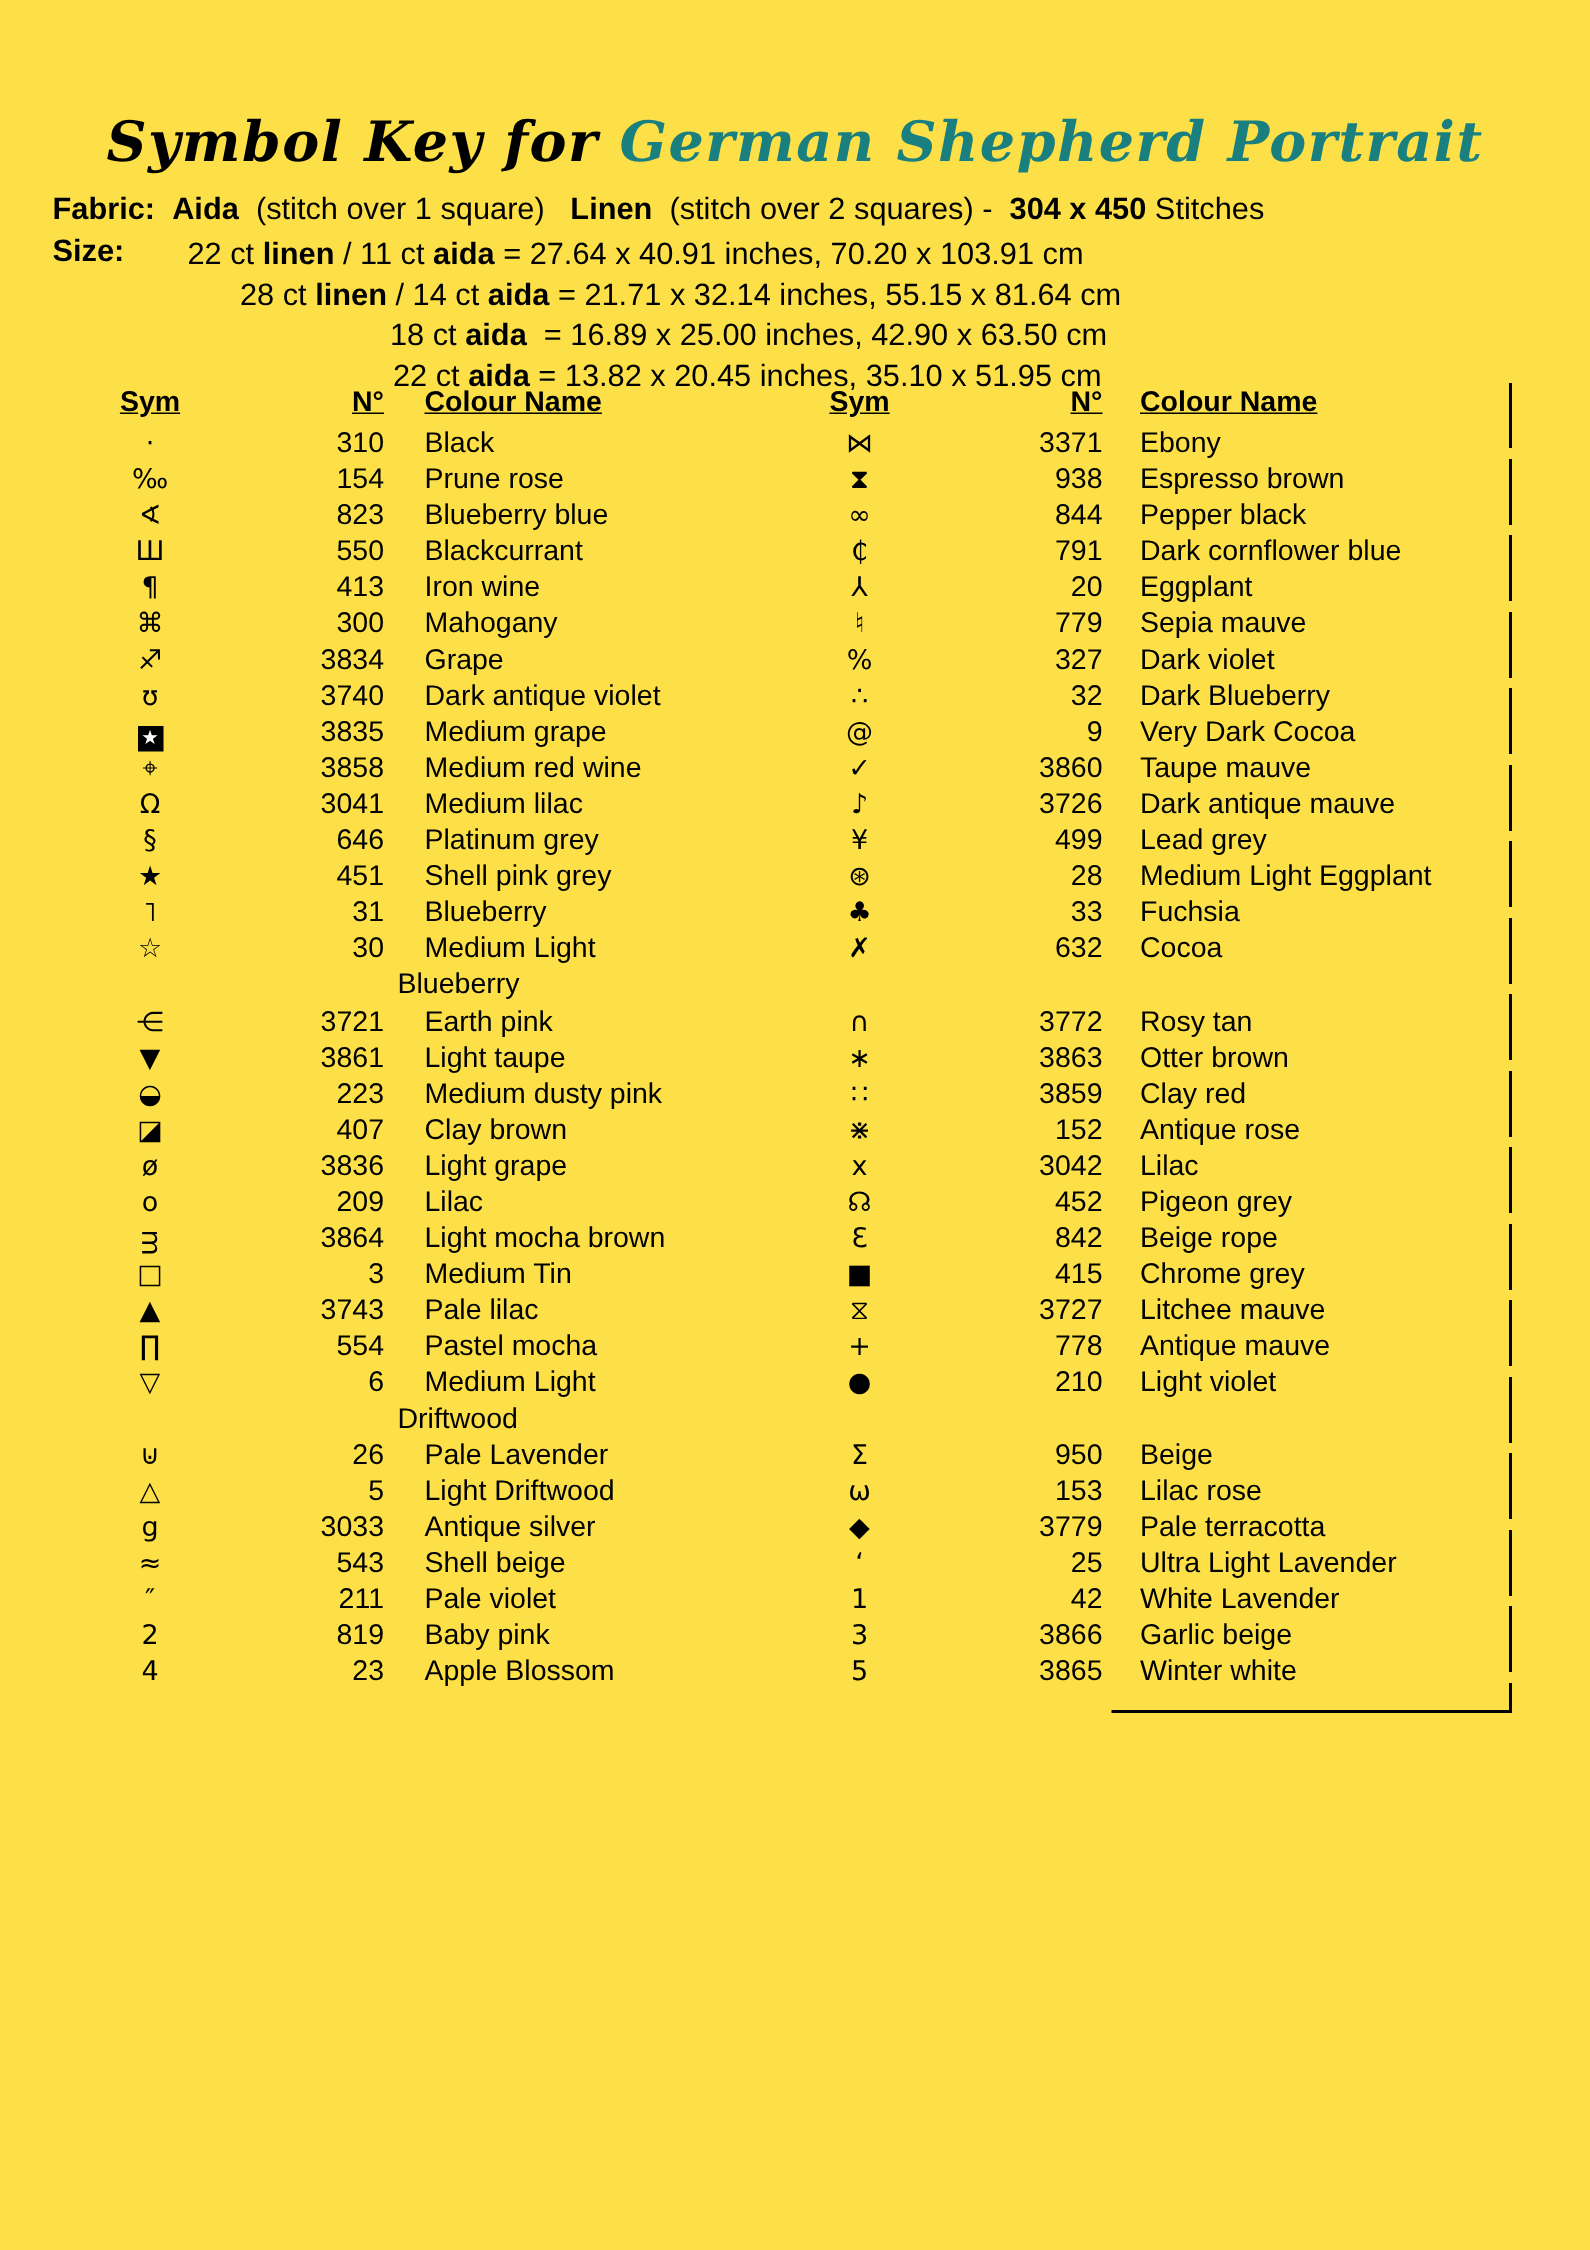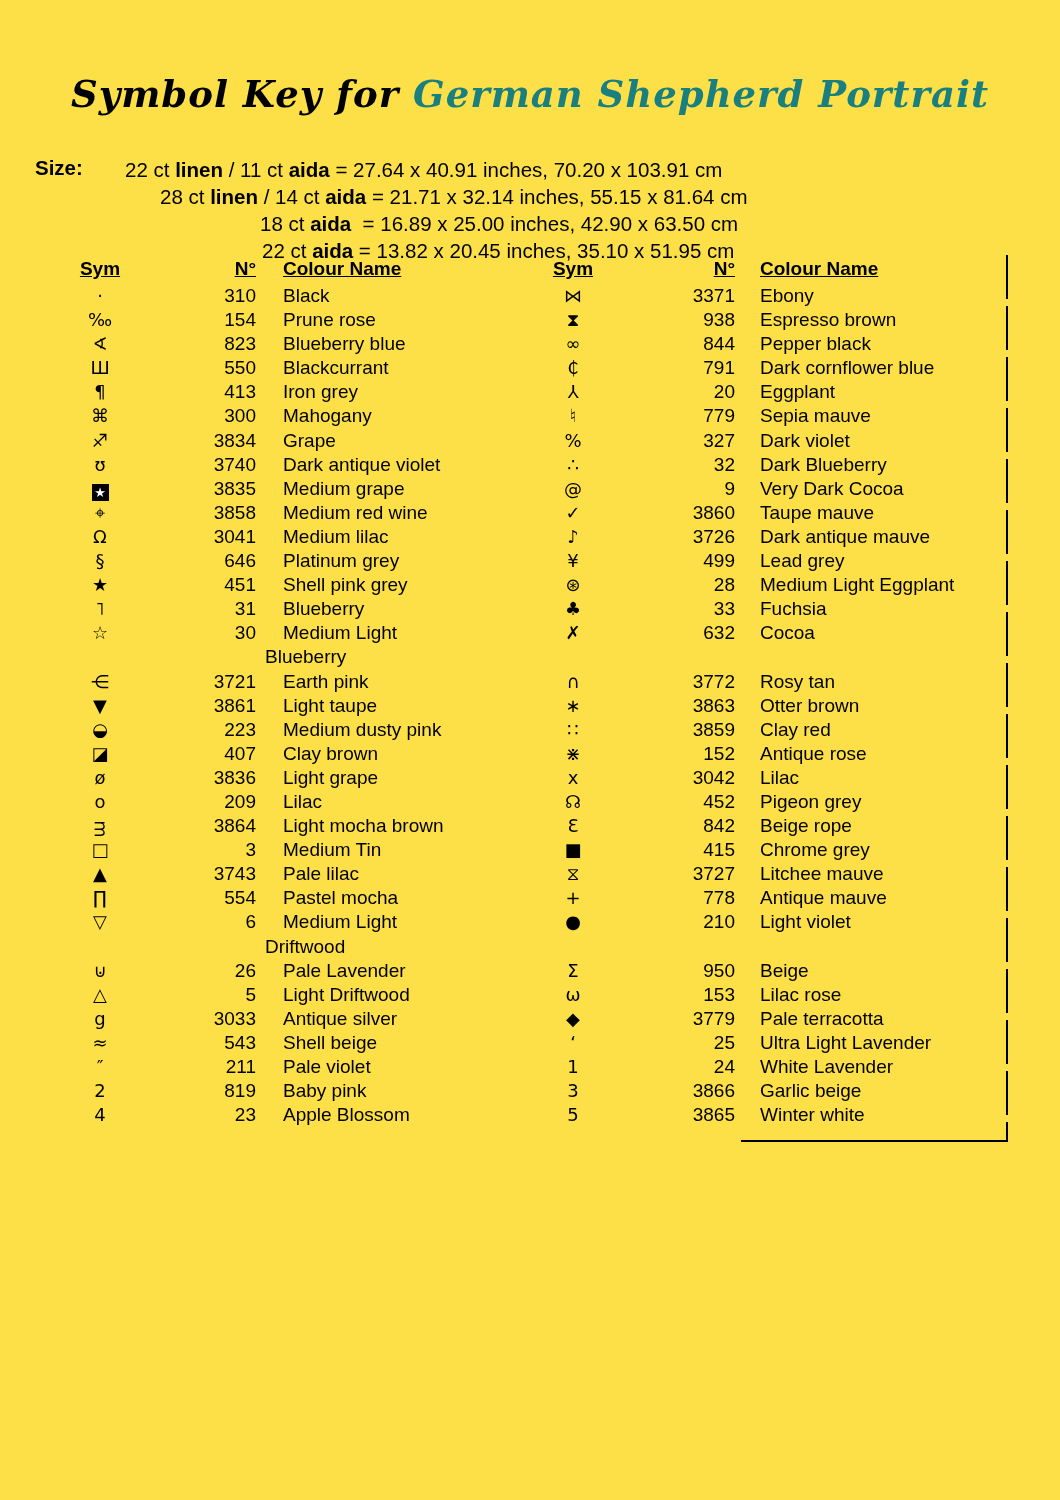--- a/index.html
+++ b/index.html
@@ -43,20 +43,21 @@
          background:repeating-linear-gradient(to bottom,#000 0 44px,transparent 44px 51px);}
   .hline{position:absolute;left:741px;top:1140px;width:267px;height:2px;background:#000;}
 </style>
 </head>
 <body>
 
 <div class="page">
 
   <div class="title"><span>Symbol Key for </span><span class="subject" style="color: rgb(26, 127, 127);">German Shepherd Portrait</span></div>
 
+  <div class="fabric"><span class="b">Fabric:</span><span>  </span><span class="b">Aida</span><span>  (stitch over 1 square)   </span><span class="b">Linen</span><span>  (stitch over 2 squares) -  </span><span class="b">304 x 450</span><span> Stitches</span></div>
 
   <div class="size-label">Size:</div>
   <div class="size-lines"><div class="size-line i0"><span>22 ct </span><span class="b">linen</span><span> / 11 ct </span><span class="b">aida</span><span> = 27.64 x 40.91 inches, 70.20 x 103.91 cm</span></div><div class="size-line i1"><span>28 ct </span><span class="b">linen</span><span> / 14 ct </span><span class="b">aida</span><span> = 21.71 x 32.14 inches, 55.15 x 81.64 cm</span></div><div class="size-line i2"><span>18 ct </span><span class="b">aida</span><span>  = 16.89 x 25.00 inches, 42.90 x 63.50 cm</span></div><div class="size-line i3"><span>22 ct </span><span class="b">aida</span><span> = 13.82 x 20.45 inches, 35.10 x 51.95 cm</span></div></div>
 
   <div class="ktable left">
     <div class="thead">
       <span class="col-sym"><span class="h">Sym</span></span>
       <span class="col-num"><span class="h">N°</span></span>
       <span class="col-name"><span class="h">Colour Name</span></span>
     </div>
@@ -77,21 +78,21 @@
           <span class="cell col-name">Blueberry blue</span>
         </div>
         <div class="trow">
           <span class="cell col-sym">Ш</span>
           <span class="cell col-num">550</span>
           <span class="cell col-name">Blackcurrant</span>
         </div>
         <div class="trow">
           <span class="cell col-sym">¶</span>
           <span class="cell col-num">413</span>
-          <span class="cell col-name">Iron grey</span>
+          <span class="cell col-name">Iron wine</span>
         </div>
         <div class="trow">
           <span class="cell col-sym">⌘</span>
           <span class="cell col-num">300</span>
           <span class="cell col-name">Mahogany</span>
         </div>
         <div class="trow">
           <span class="cell col-sym">♐</span>
           <span class="cell col-num">3834</span>
           <span class="cell col-name">Grape</span>
@@ -401,21 +402,21 @@
           <span class="cell col-num">3779</span>
           <span class="cell col-name">Pale terracotta</span>
         </div>
         <div class="trow">
           <span class="cell col-sym">‘</span>
           <span class="cell col-num">25</span>
           <span class="cell col-name">Ultra Light Lavender</span>
         </div>
         <div class="trow">
           <span class="cell col-sym">1</span>
-          <span class="cell col-num">24</span>
+          <span class="cell col-num">42</span>
           <span class="cell col-name">White Lavender</span>
         </div>
         <div class="trow">
           <span class="cell col-sym">3</span>
           <span class="cell col-num">3866</span>
           <span class="cell col-name">Garlic beige</span>
         </div>
         <div class="trow">
           <span class="cell col-sym">5</span>
           <span class="cell col-num">3865</span>

